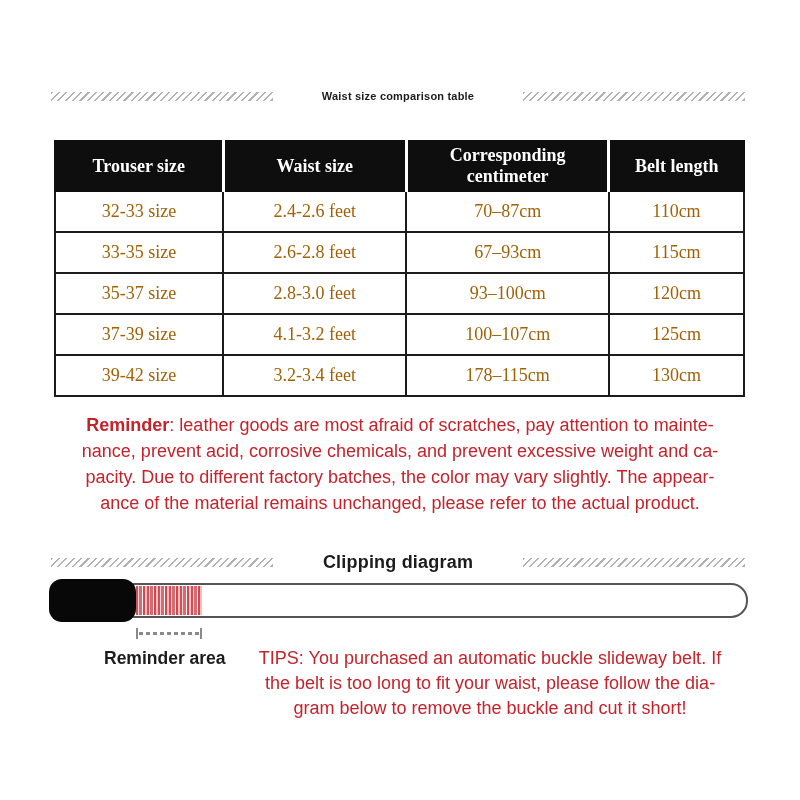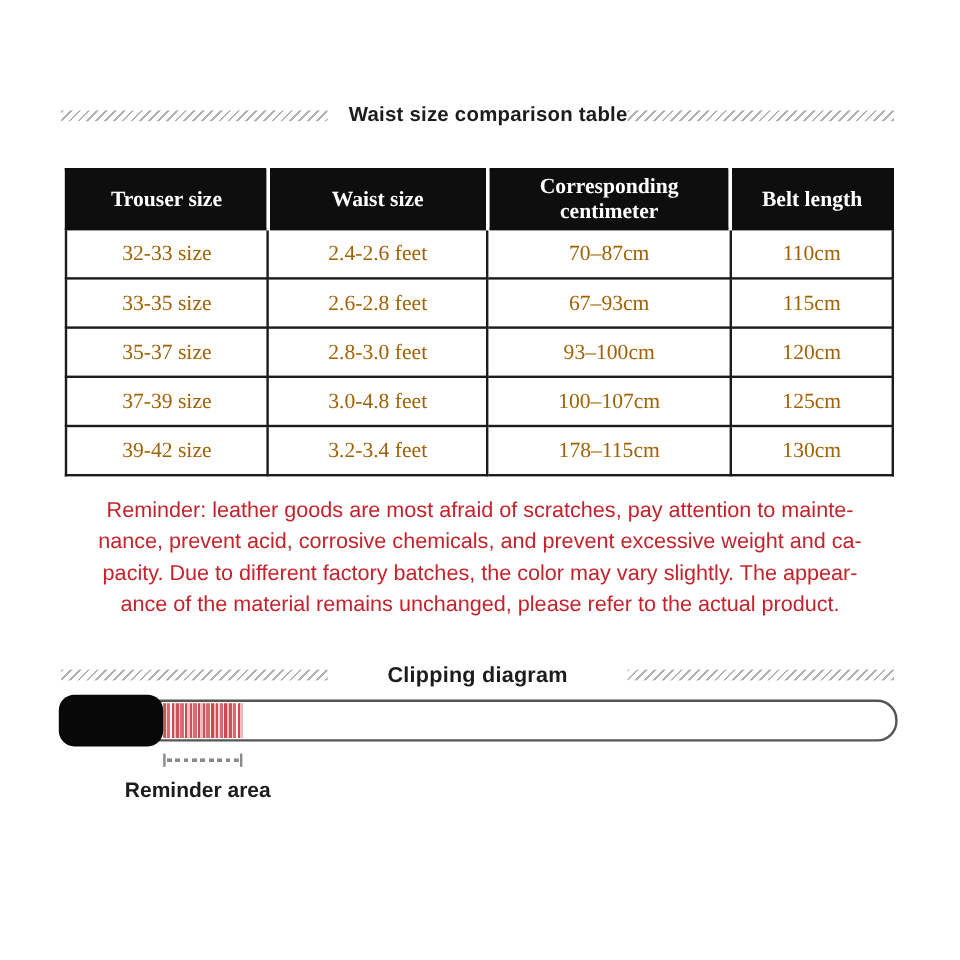--- a/index.html
+++ b/index.html
@@ -26,21 +26,21 @@
     height: 9px;
     background: repeating-linear-gradient(135deg, #b2b2b2 0 1.6px, transparent 1.6px 5.2px);
   }
   .sec-title .t-text {
     flex: 1;
     text-align: center;
     font-weight: bold;
     color: #1c1c1c;
   }
   #title-1 { top: 84px; }
-  #title-1 .t-text { font-size: 17px; letter-spacing: 0.2px; text-align: right; }
+  #title-1 .t-text { font-size: 11px; letter-spacing: 0.2px; }
   #title-2 { top: 550px; }
   #title-2 .t-text { font-size: 18px; letter-spacing: 0.2px; }
 
   
   .size-table {
     position: absolute;
     top: 140px;
     left: 54px;
     width: 691px;
     border-collapse: collapse;
@@ -72,21 +72,21 @@
     position: absolute;
     top: 412px;
     left: 55px;
     width: 690px;
     margin: 0;
     text-align: center;
     font-size: 18px;
     line-height: 26px;
     color: #c5232b;
   }
-  .reminder b { font-weight: normal; text-align: center; }
+  .reminder b { font-weight: bold; text-align: center; }
   .reminder span { white-space: pre-line; }
 
   
   .strap {
     position: absolute;
     top: 583px;
     left: 118px;
     width: 630px;
     height: 35px;
     box-sizing: border-box;
@@ -201,21 +201,21 @@
         <td>115cm</td>
       </tr>
       <tr>
         <td>35-37 size</td>
         <td>2.8-3.0 feet</td>
         <td>93–100cm</td>
         <td>120cm</td>
       </tr>
       <tr>
         <td>37-39 size</td>
-        <td>3.0-4.8 feet</td>
+        <td>4.1-3.2 feet</td>
         <td>100–107cm</td>
         <td>125cm</td>
       </tr>
       <tr>
         <td>39-42 size</td>
         <td>3.2-3.4 feet</td>
         <td>178–115cm</td>
         <td>130cm</td>
       </tr>
     </tbody>
@@ -233,14 +233,17 @@
   </div>
 
   <div class="strap"></div>
   <div class="clip-stripes"></div>
   <div class="buckle"></div>
   <div class="measure">
     <span class="measure-line"></span>
   </div>
 
   <div class="clip-label">Reminder area</div>
+  <p class="tips">TIPS: You purchased an automatic buckle slideway belt. If
+the belt is too long to fit your waist, please follow the dia-
+gram below to remove the buckle and cut it short!</p>
 
 </div>
 
 </body></html>

